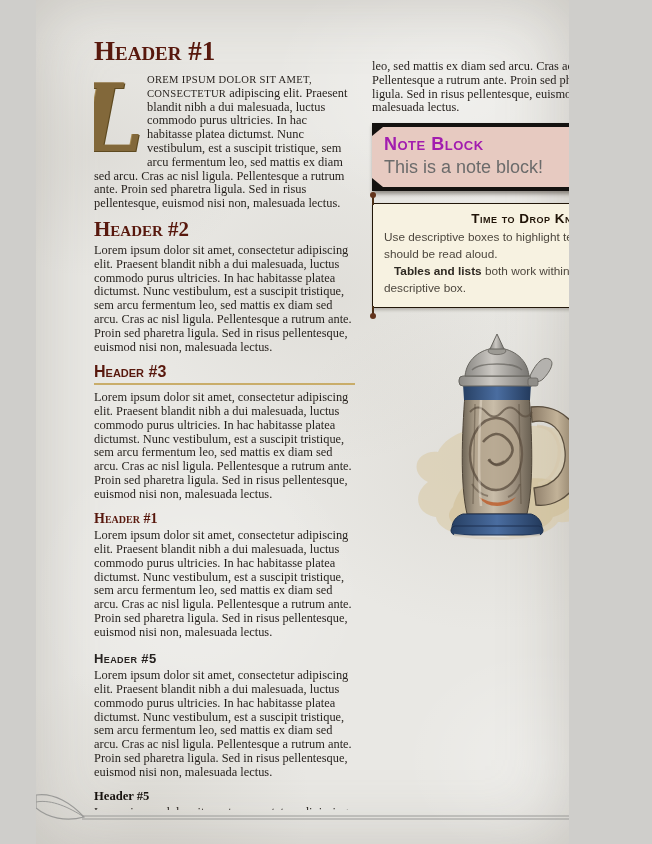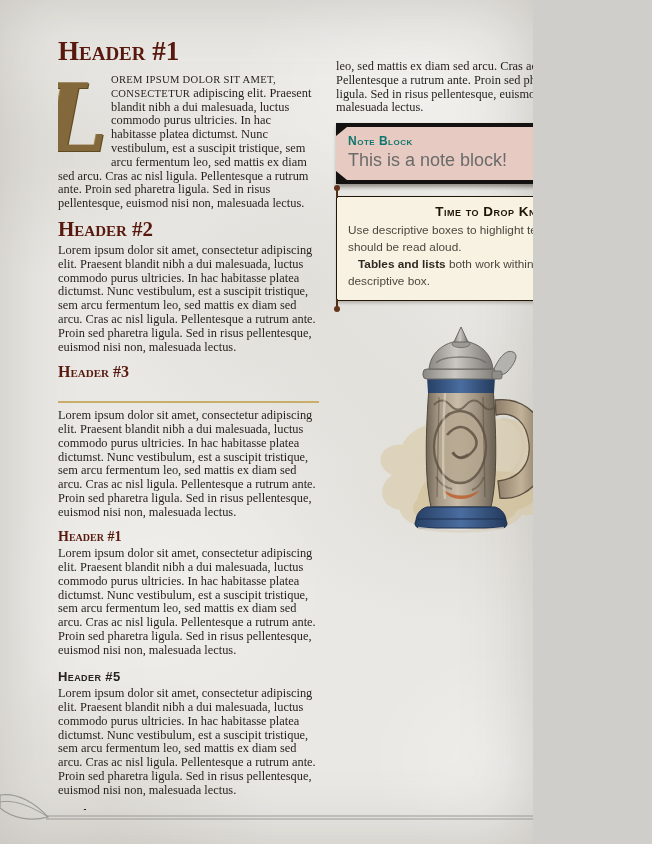--- a/index.html
+++ b/index.html
@@ -9,30 +9,31 @@
     background:
       radial-gradient(220px 180px at 12% 18%, rgba(175,170,160,.18), rgba(0,0,0,0) 70%),
       radial-gradient(260px 200px at 78% 10%, rgba(255,255,255,.35), rgba(0,0,0,0) 70%),
       radial-gradient(300px 240px at 85% 55%, rgba(172,166,154,.16), rgba(0,0,0,0) 70%),
       radial-gradient(240px 220px at 30% 70%, rgba(255,255,255,.30), rgba(0,0,0,0) 70%),
       radial-gradient(280px 240px at 55% 35%, rgba(168,162,150,.14), rgba(0,0,0,0) 70%),
       radial-gradient(240px 200px at 20% 95%, rgba(168,162,150,.18), rgba(0,0,0,0) 70%),
       radial-gradient(200px 160px at 95% 90%, rgba(255,255,255,.25), rgba(0,0,0,0) 70%),
       #e9e8e4;
     box-shadow:inset 0 0 70px rgba(110,105,95,.28);
+    margin-left:36px;
   }
   
   .col-left{position:absolute;left:58px;top:38px;width:261px;height:772px;overflow:hidden;}
   .col-right{position:absolute;left:336px;top:60px;width:262px;}
   p.body{font-size:12.4px;line-height:13.8px;margin:0 0 6px 0;text-align:left;}
   
   h1,h2,h3,h4,h5,h6{margin:0;font-weight:700;}
   h1.hh{font-family:"Liberation Serif",serif;font-variant:small-caps;font-size:27px;line-height:1;color:#58180d;margin:0 0 8px 0;font-weight:700;}
   h2.hh{font-family:"Liberation Serif",serif;font-variant:small-caps;font-size:21px;line-height:1;color:#58180d;margin:8px 0 4px 0;}
-  h3.hh{font-family:Liberation Serif, serif;font-variant:small-caps;font-size:16px;line-height:1.05;color:#58180d;margin:10px 0 6px 0;border-bottom:2px solid #c9ad6a;padding-bottom:20px;}
+  h3.hh{font-family:Liberation Sans, sans-serif;font-variant:small-caps;font-size:16px;line-height:1.05;color:#58180d;margin:10px 0 6px 0;border-bottom:2px solid #c9ad6a;padding-bottom:2px;}
   h4.hh{font-family:"Liberation Serif",serif;font-variant:small-caps;font-size:14px;line-height:1.05;color:#58180d;margin:10px 0 3px 0;}
   h5.hh{font-family:"Liberation Sans",sans-serif;font-variant:small-caps;font-size:13px;letter-spacing:.4px;line-height:1.05;color:#262220;margin:12px 0 4px 0;}
   h6.hh{font-family:"Liberation Serif",serif;font-size:12.6px;line-height:1.05;color:#17120e;margin:10px 0 3px 0;}
   
   .dropcap{
     float:left;width:62px;margin:4px 7px 0 -16px;
     font-family:"DejaVu Serif",serif;font-style:italic;font-weight:700;
     font-size:94px;line-height:82px;text-align:center;
     color:#82683a;text-shadow:1px 1px 0 #5e4a20, -1px 0 0 #a78c55;
   }
@@ -42,21 +43,21 @@
     position:relative;margin:8px 0 0 0;background:#e7cac1;
     border-top:4px solid #141210;border-bottom:4px solid #141210;
     padding:7px 12px 9px 12px;
     box-shadow:1px 3px 4px rgba(40,30,20,.45);
   }
   .note .tail{position:absolute;width:0;height:0;}
   .note .tail.nw{top:0;left:0;border-top:9px solid #141210;border-right:11px solid transparent;}
   .note .tail.ne{top:0;right:0;border-top:9px solid #141210;border-left:11px solid transparent;}
   .note .tail.sw{bottom:0;left:0;border-bottom:9px solid #141210;border-right:11px solid transparent;}
   .note .tail.se{bottom:0;right:0;border-bottom:9px solid #141210;border-left:11px solid transparent;}
-  .note-title{font-family:"Liberation Sans",sans-serif;font-variant:small-caps;font-weight:700;font-size:12px;letter-spacing:.5px;color:#0f766e;margin:0 0 2px 0;}
+  .note-title{font-family:"Liberation Sans",sans-serif;font-variant:small-caps;font-weight:700;font-size:18px;letter-spacing:.5px;color:#a21caf;margin:0 0 2px 0;}
   .note-body{font-family:"Liberation Sans",sans-serif;font-size:18px;color:#6b6b6b;margin:0;}
   
   .desc{
     position:relative;margin:12px 0 0 0;background:#f7f2e1;
     border:1.5px solid #221709;padding:7px 11px 9px 11px;
     box-shadow:1px 2px 3px rgba(40,30,20,.25);
   }
   .pin{position:absolute;width:2px;height:9px;background:#4c3018;}
   .pin .pd{position:absolute;left:-2px;width:6px;height:6px;border-radius:50%;background:#63341c;}
   .pin.tl{left:-1px;top:-8px;}   .pin.tl .pd{top:-4px;}

